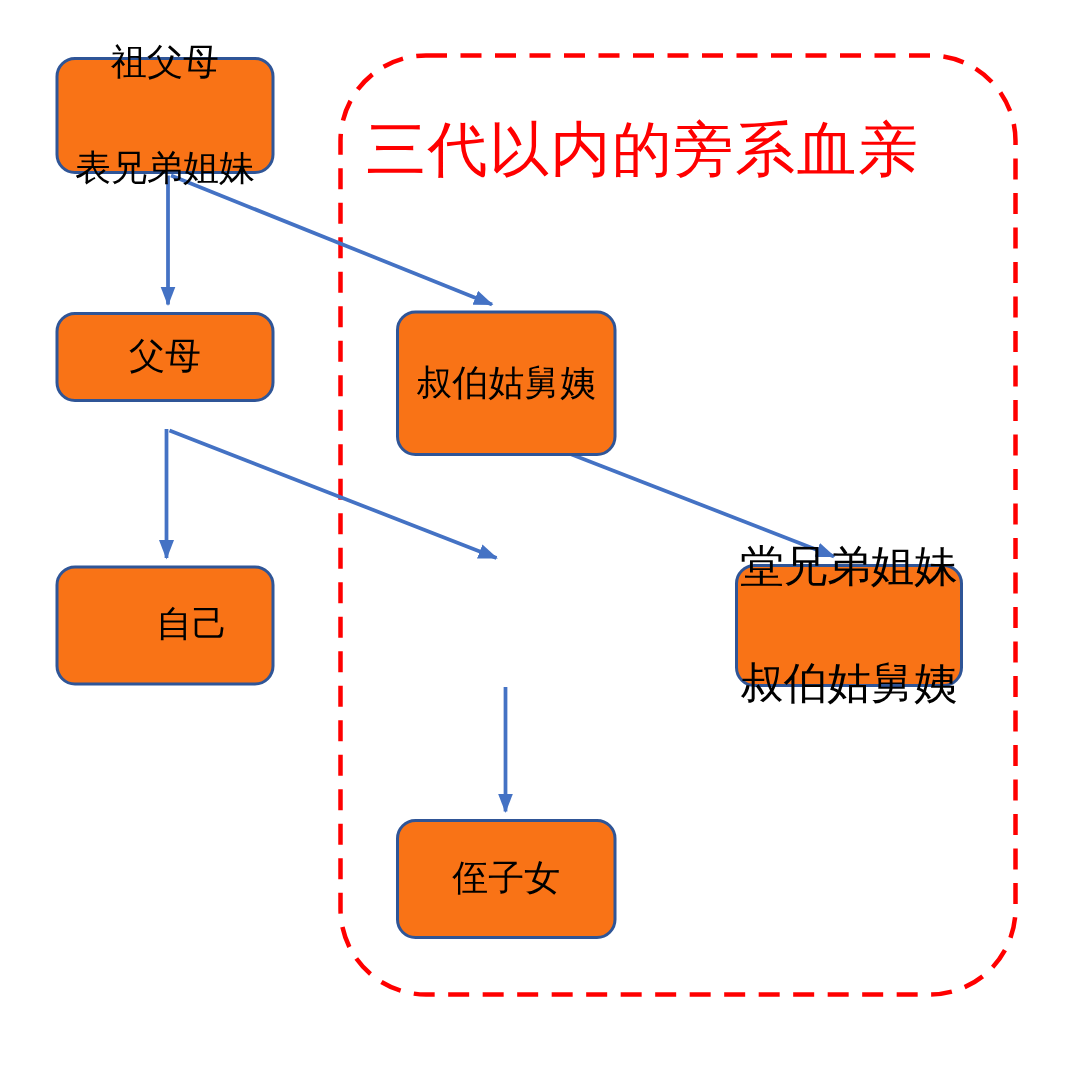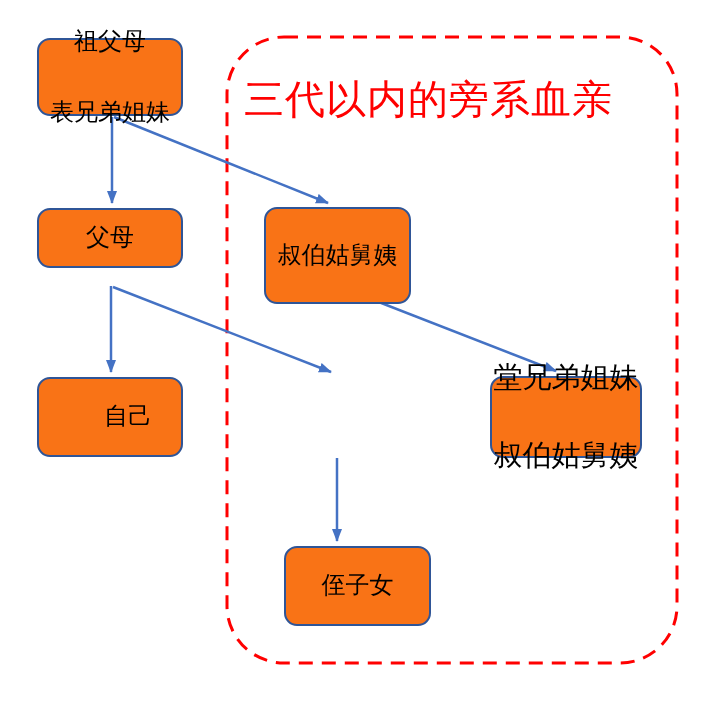--- a/index.html
+++ b/index.html
@@ -38,21 +38,21 @@
     z-index: 2;
     gap: 40px;
   }
   .node span { display: block; }
   #node-grandparents   { left: 37px;  top: 38px;  width: 146px; height: 78px; }
   #node-parents        { left: 37px;  top: 208px; width: 146px; height: 60px; }
   #node-uncles-aunts   { left: 264px; top: 207px; width: 147px; height: 97px; }
   #node-self           { left: 37px;  top: 377px; width: 146px; height: 80px; padding-left: 36px; }
   #node-siblings       { left: 264px; top: 377px; width: 147px; height: 80px; }
   #node-cousins        { left: 490px; top: 376px; width: 152px; height: 82px; font-size: 29px; }
-  #node-nephews-nieces { left: 264px; top: 546px; width: 147px; height: 80px; margin-left: 20px; }
+  #node-nephews-nieces { left: 264px; top: 546px; width: 147px; height: 80px; }
   .frame-title {
     position: absolute;
     left: 244px;
     top: 72px;
     width: 450px;
     text-align: left;
     font-size: 40px;
     letter-spacing: 1px;
     color: #FF0000;
     z-index: 1;

